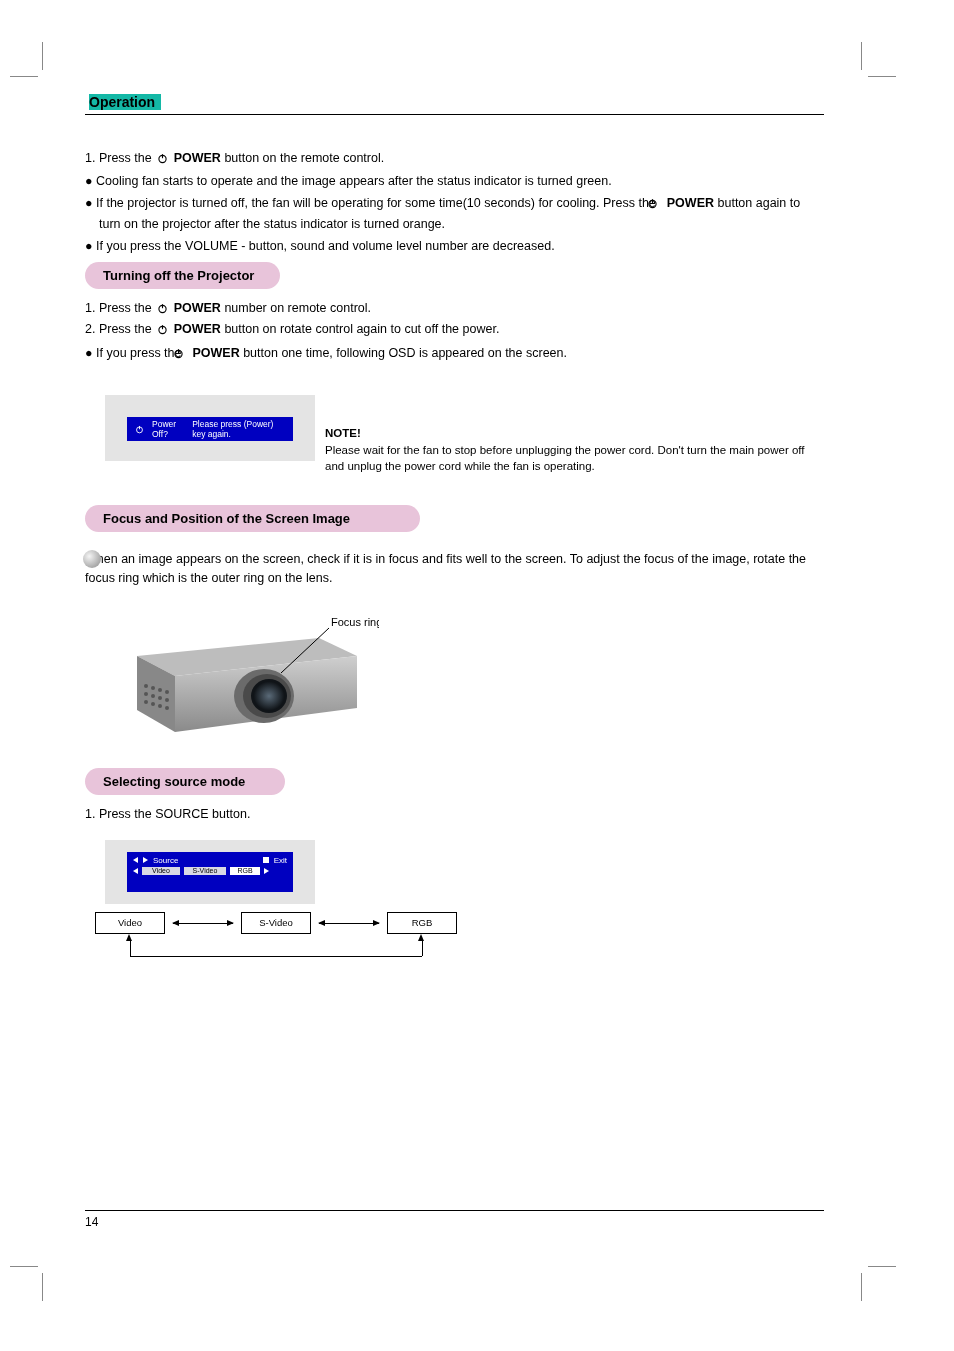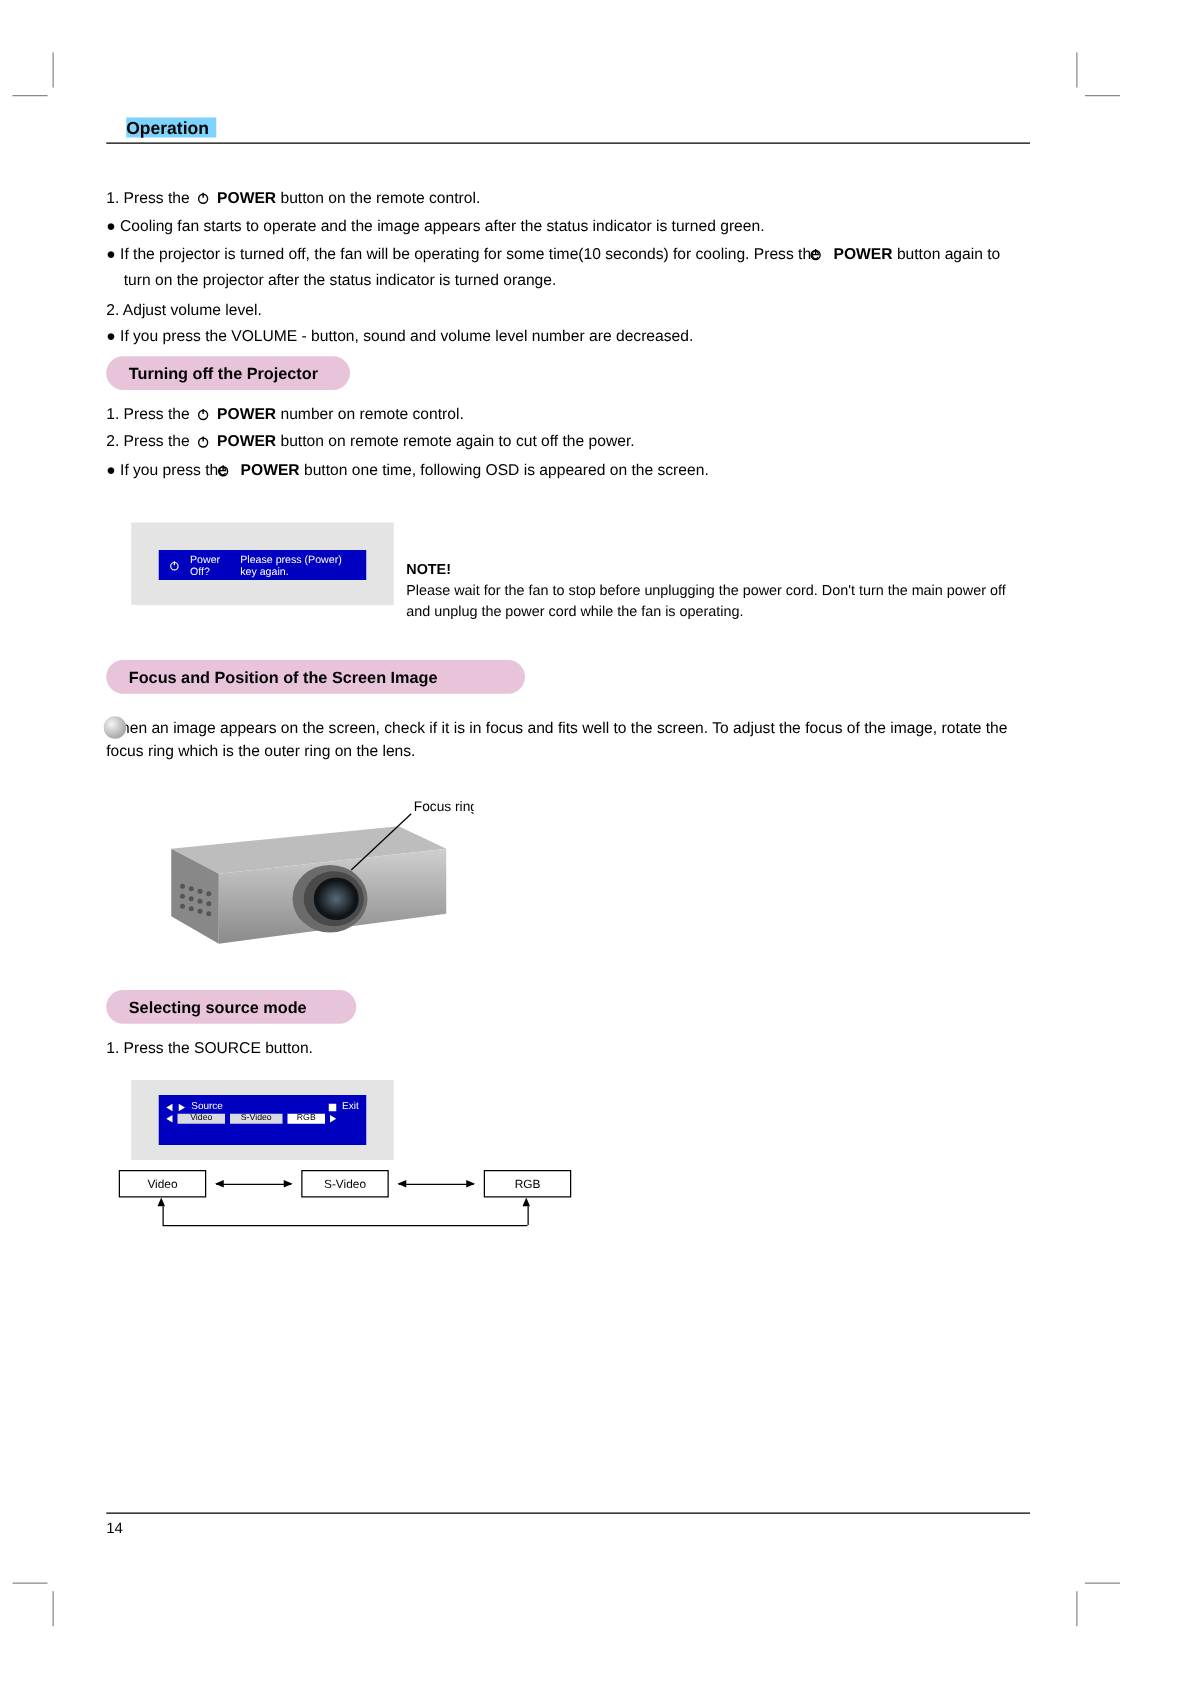--- a/index.html
+++ b/index.html
@@ -25,25 +25,25 @@
     position: absolute;
     left: 85px;
     right: 130px;
     top: 100px;
     bottom: 140px;
   }
   .rule { height: 1px; background: #000; margin-bottom: 34px; }
   .header-title {
     position: absolute;
     top: -6px;
-    left: 16px;
+    left: 4px;
     font-size: 14px;
     font-weight: 600;
     color: #000;
-    background: #7dd3fc;
+    background: #14b8a6;
     padding-right: 6px;
   }
   .rule-spacer { height: 14px; }
 
   .pill {
     display: inline-block;
     background: #e8c4da;
     color: #000;
     font-size: 13px;
     font-weight: 600;
@@ -114,21 +114,21 @@
   .src-osd .bluebox2 {
     position: absolute;
     left: 22px; right: 22px;
     top: 12px; bottom: 12px;
     background: #0000c0;
     color: #fff;
     font-size: 8px;
     padding: 4px 6px;
   }
   .bluebox2 .row1 {
-    display: flex; align-items: flex-end; gap: 5px; font-size: 8px;
+    display: flex; align-items: center; gap: 5px; font-size: 8px;
   }
   .bluebox2 .row2 {
     margin-top: 2px;
     display: flex; align-items: center; gap: 4px;
   }
   .bluebox2 .slot {
     background: #d9d9e4;
     height: 8px;
     color: #000;
     font-size: 7px;
@@ -231,21 +231,20 @@
   <div class="li">● <span>If the projector is turned off, the fan will be operating for some time(10 seconds) for cooling. Press the </span>
     <span class="power-icon">
       <svg width="11" height="11" viewBox="0 0 11 11">
           <circle cx="5.5" cy="6" r="3.6" fill="none" stroke="#000" stroke-width="1.1"></circle>
           <line x1="5.5" y1="1.2" x2="5.5" y2="5.2" stroke="#000" stroke-width="1.1"></line>
         </svg>
     </span>
     <b>POWER</b>
     <span> button again to turn on the projector after the status indicator is turned orange.</span>
   </div>
-  <div class="para" style="margin-top:4px"><span>2.  </span><span>Adjust volume level.</span></div>
   <div class="li">● <span>If you press the VOLUME - button, sound and volume level number are decreased.</span></div>
 
   
   <div class="pill" style="margin-top:6px">Turning off the Projector</div>
   <div class="para">
     <span>1. Press the </span>
     <span class="power-icon">
       <svg width="11" height="11" viewBox="0 0 11 11">
           <circle cx="5.5" cy="6" r="3.6" fill="none" stroke="#000" stroke-width="1.1"></circle>
           <line x1="5.5" y1="1.2" x2="5.5" y2="5.2" stroke="#000" stroke-width="1.1"></line>
@@ -256,21 +255,21 @@
   </div>
   <div class="para">
     <span>2. Press the </span>
     <span class="power-icon">
       <svg width="11" height="11" viewBox="0 0 11 11">
           <circle cx="5.5" cy="6" r="3.6" fill="none" stroke="#000" stroke-width="1.1"></circle>
           <line x1="5.5" y1="1.2" x2="5.5" y2="5.2" stroke="#000" stroke-width="1.1"></line>
         </svg>
     </span>
     <b>POWER</b>
-    <span> button on remote remote again to cut off the power.</span>
+    <span> button on rotate control again to cut off the power.</span>
   </div>
   <div class="li">● <span>If you press the </span>
     <span class="power-icon">
       <svg width="11" height="11" viewBox="0 0 11 11">
           <circle cx="5.5" cy="6" r="3.6" fill="none" stroke="#000" stroke-width="1.1"></circle>
           <line x1="5.5" y1="1.2" x2="5.5" y2="5.2" stroke="#000" stroke-width="1.1"></line>
         </svg>
     </span>
     <b>POWER</b>
     <span> button one time, following OSD is appeared on the screen.</span>

